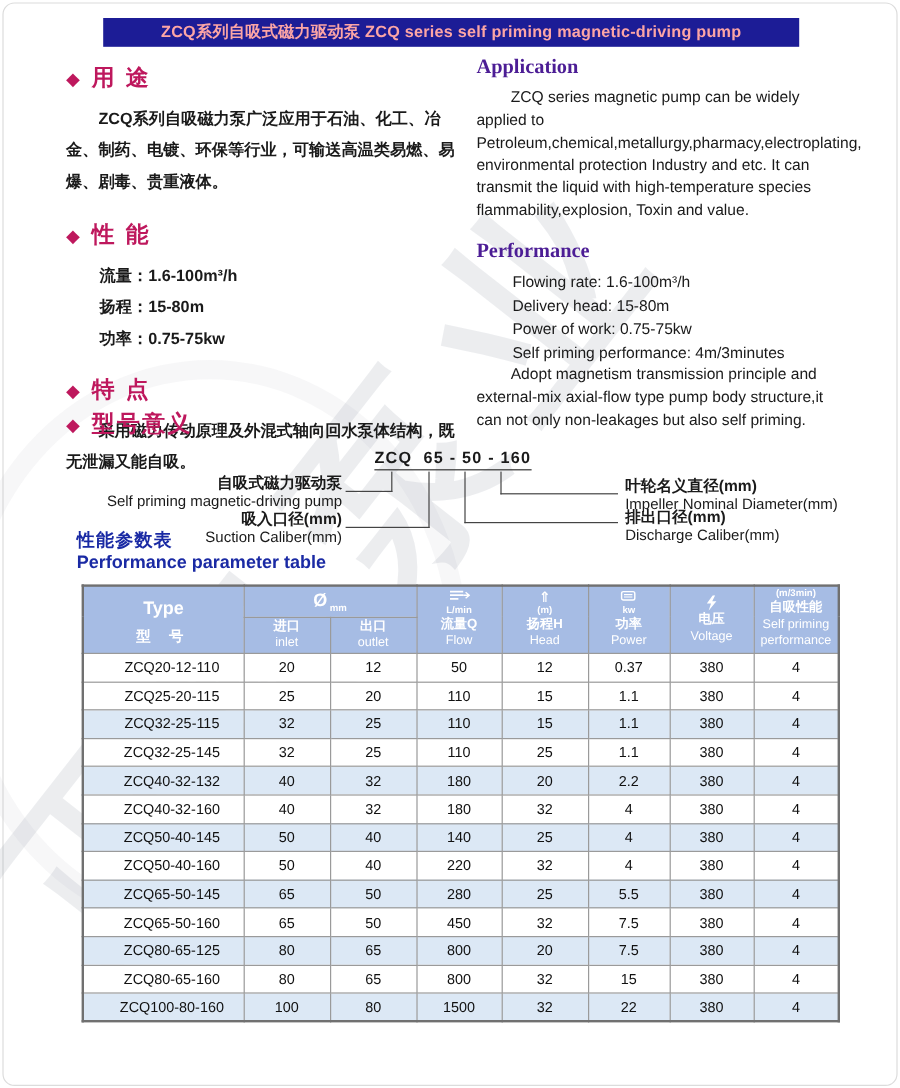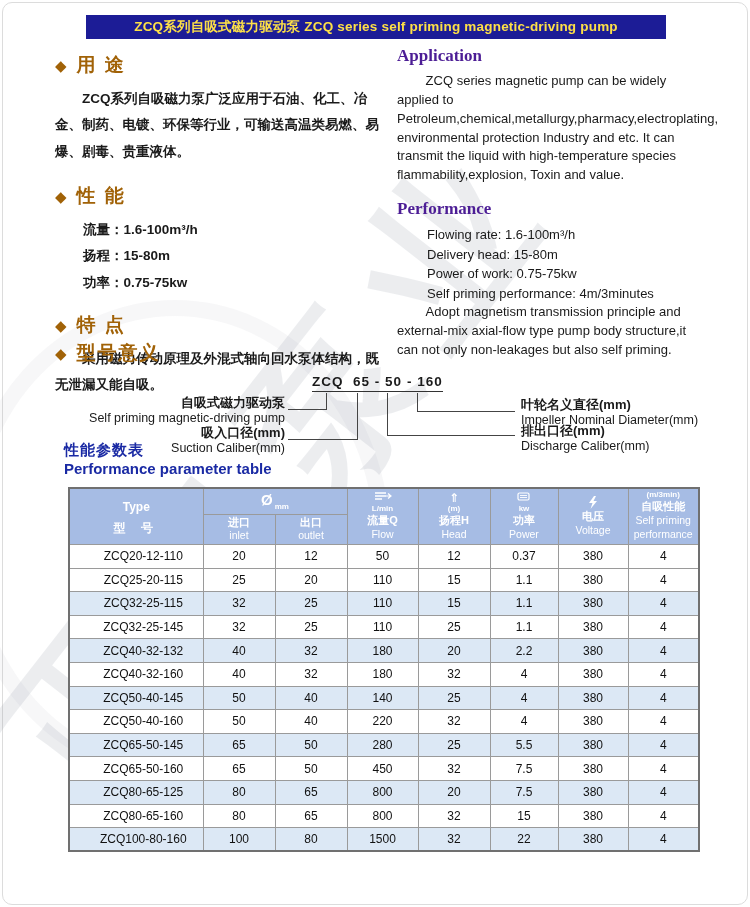--- a/index.html
+++ b/index.html
@@ -18,30 +18,30 @@
     color:#8d95a3; opacity:0.16; white-space:nowrap; pointer-events:none;
   }
   .watermark-swoosh {
     position:absolute; left:-40px; top:300px; width:430px; height:480px;
     border:16px solid #aeb4bd; border-radius:50%; opacity:0.10; pointer-events:none;
   }
 
   
   .titlebar {
     position:absolute; top:15px; left:86px; right:84px; height:24px;
-    background:#1c1c96; color:#fde047; font-weight:bold; font-size:13.5px;
+    background:#1c1c96; color:#fca5a5; font-weight:bold; font-size:13.5px;
     text-align:center; line-height:24px; letter-spacing:0.2px;
   }
 
   
   .cols { position:absolute; top:46px; left:55px; width:650px; display:flex; gap:14px; }
   .col-left { width:328px; }
   .col-right { width:308px; }
 
-  .h-zh { color:#a16207; font-size:19px; font-weight:bold; letter-spacing:2px; margin:6px 0 8px 0; }
+  .h-zh { color:#be185d; font-size:19px; font-weight:bold; letter-spacing:2px; margin:6px 0 8px 0; }
   .h-zh .diamond { font-size:15px; margin-right:10px; letter-spacing:0; }
   .h-en { color:#4c1d95; font-size:17px; font-weight:bold; margin:0 0 6px 0;font-family:Liberation Serif, serif; }
   .p-zh { font-size:13.5px; font-weight:600; line-height:1.95; text-indent:2em; }
   .p-en { font-size:13px; line-height:1.45; text-indent:2.2em; }
   .spec-zh div { font-size:13.5px; font-weight:600; line-height:1.95; margin-left:28px; }
   .spec-en div { font-size:13px; line-height:1.5; margin-left:30px; }
   .mt14 { margin-top:14px; } .mt16 { margin-top:16px; } .mt18 { margin-top:18px; } .mt20 { margin-top:20px; }
 
   
   .model-section { position:absolute; top:334px; left:0; right:0; }
@@ -67,21 +67,21 @@
   
   .table-title { position:absolute; top:441px; left:64px; color:#1a2aa4; font-weight:bold; }
   .table-title .zh { font-size:15px; letter-spacing:1px; }
   .table-title .en { font-size:15px; }
 
   
   .tbl-wrap { position:absolute; top:487px; left:68px; }
   table { border-collapse:collapse; table-layout:fixed; width:630px; border:2px solid #707070; }
   th, td { border:1px solid #9a9a9a; text-align:center; }
   thead th { background:#a6bce4; color:#ffffff; font-weight:bold; vertical-align:middle; padding:1px 0; }
-  .th-type .en { font-size:12px; margin-top:4px; }
+  .th-type .en { font-size:15px; margin-top:4px; }
   .th-type .zh { font-size:12px; letter-spacing:6px; margin-top:6px; }
   .th-dia { height:26px; }
   .dia-sym { font-size:15px; }
   .dia-unit { font-size:8px; vertical-align:sub; margin-left:2px; }
   .th-sub { height:30px; font-size:11px; line-height:1.25; }
   .th-sub .en { font-weight:normal; font-size:10.5px; }
   .th-big { font-size:11px; line-height:1.25; }
   .th-big .unit { font-size:8px; display:block; line-height:1.1; }
   .th-big .en { font-weight:normal; font-size:10.5px; }
   .th-big .icon { display:block; height:14px; line-height:14px; }

